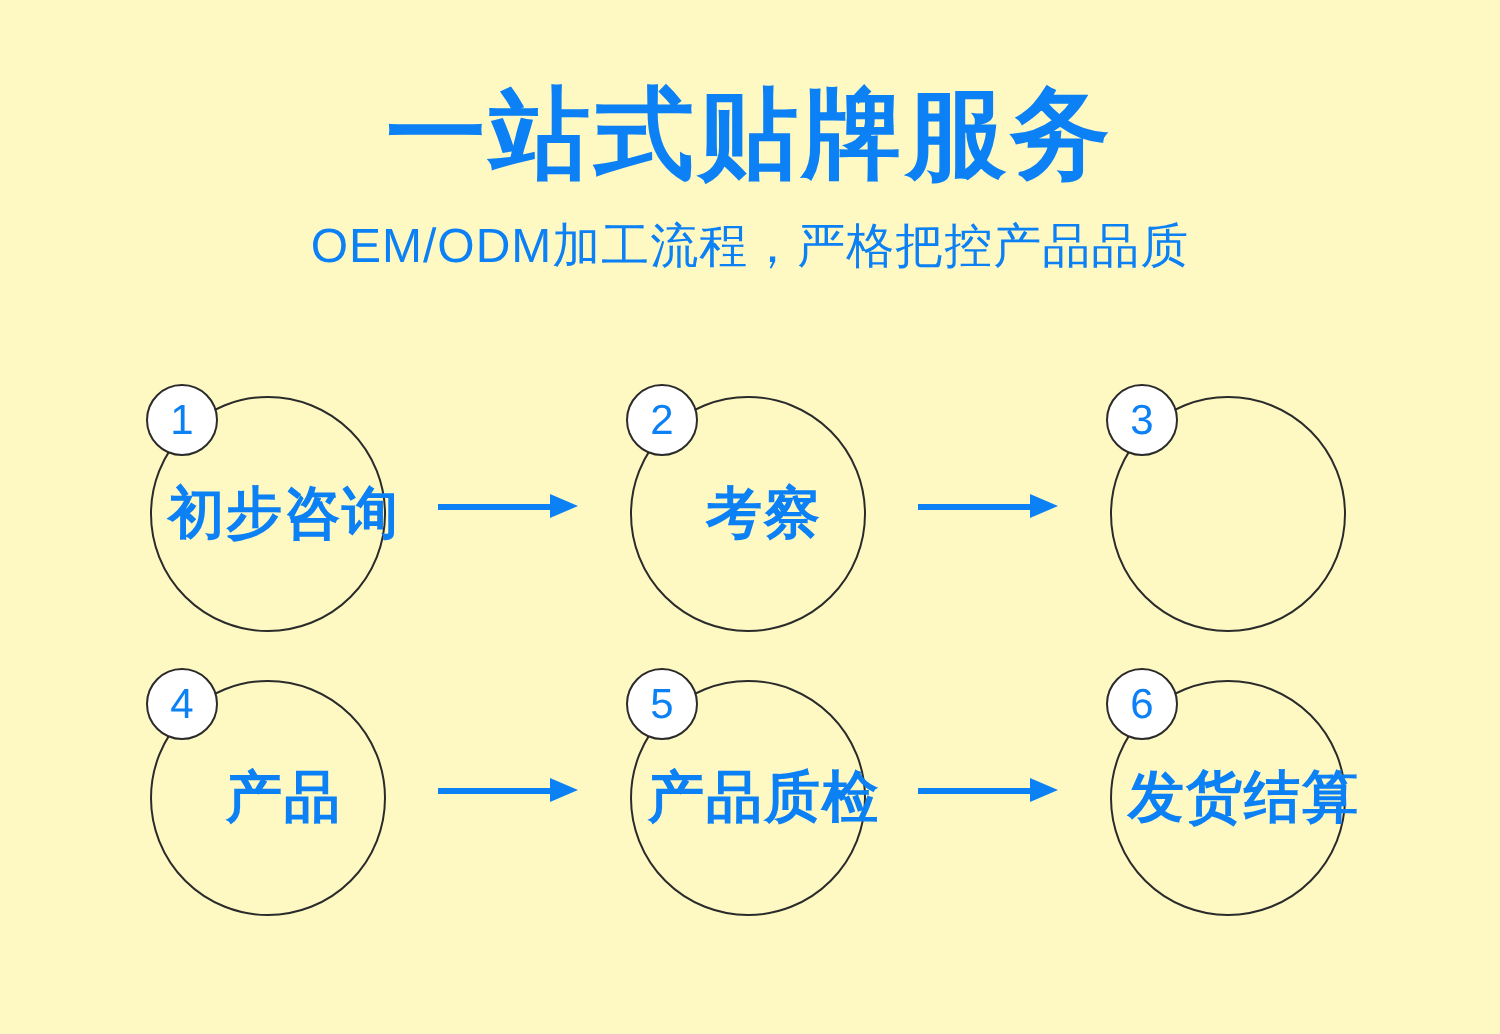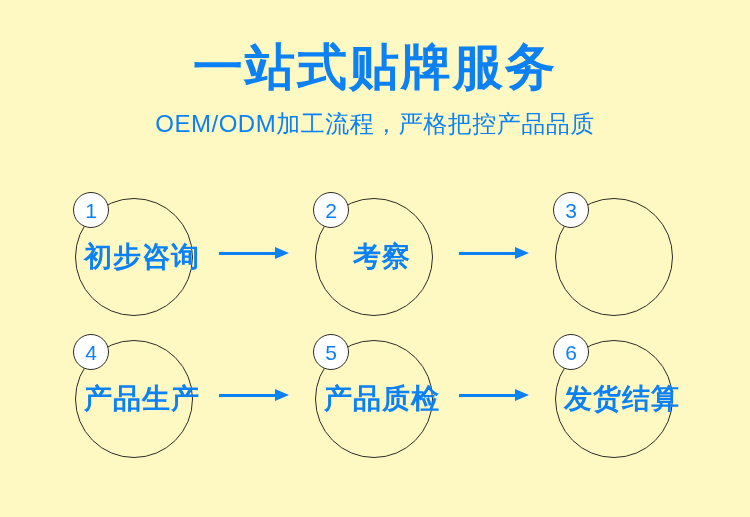--- a/index.html
+++ b/index.html
@@ -212,21 +212,20 @@
   <div class="flow row2">
     <div class="row-inner">
 
       <div class="step">
         <div class="step-circle"></div>
         <div class="step-badge">
           <span>4</span>
         </div>
         <div class="step-label">
           <div class="ln">产品</div>
-          <div class="ln">生产</div>
         </div>
       </div>
 
       <div class="arrow">
         <div class="shaft"></div>
         <div class="head"></div>
       </div>
 
       <div class="step">
         <div class="step-circle"></div>

